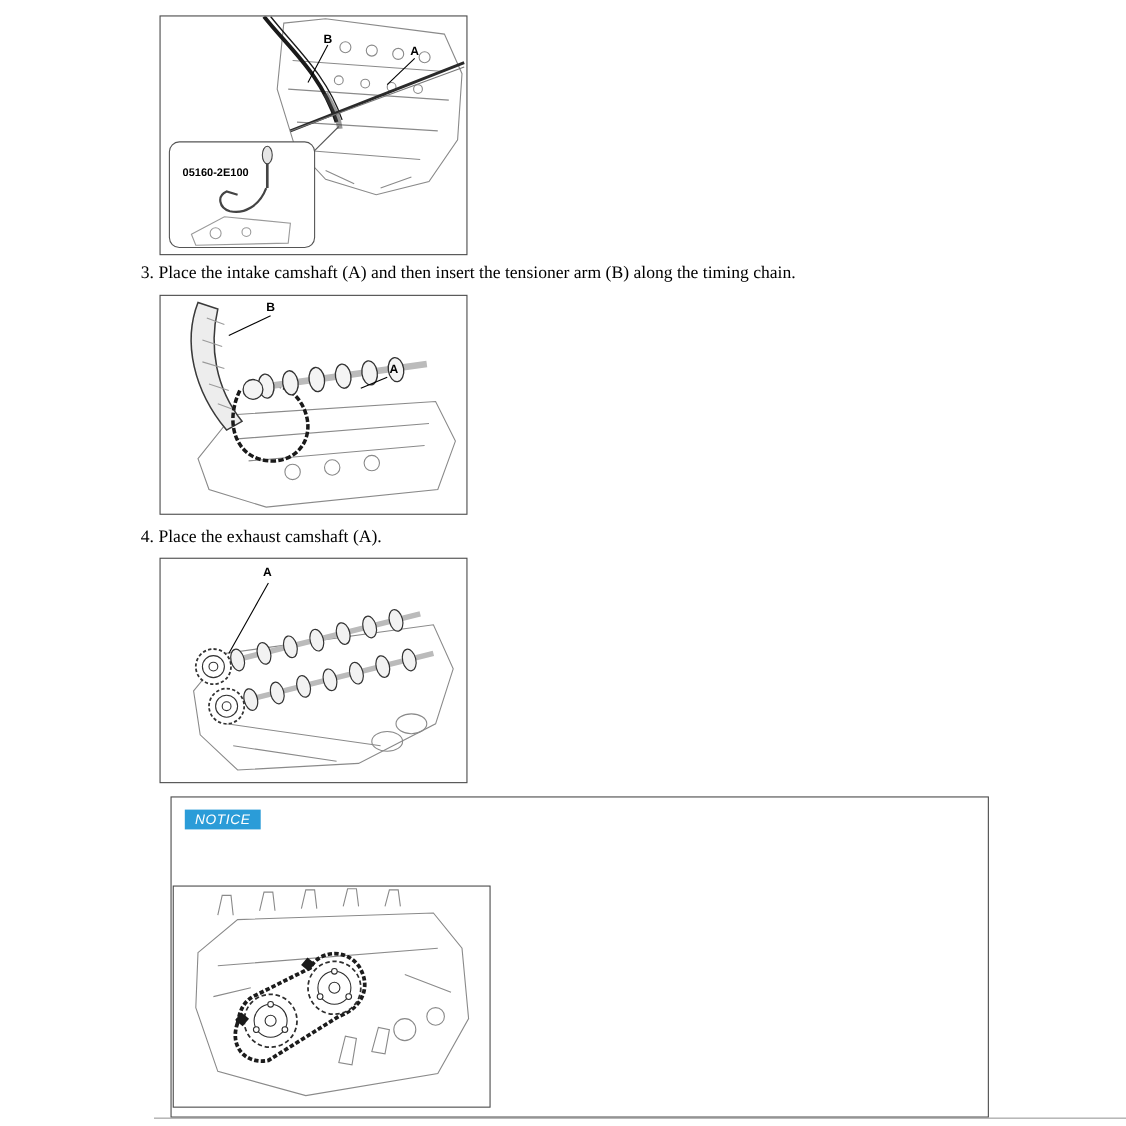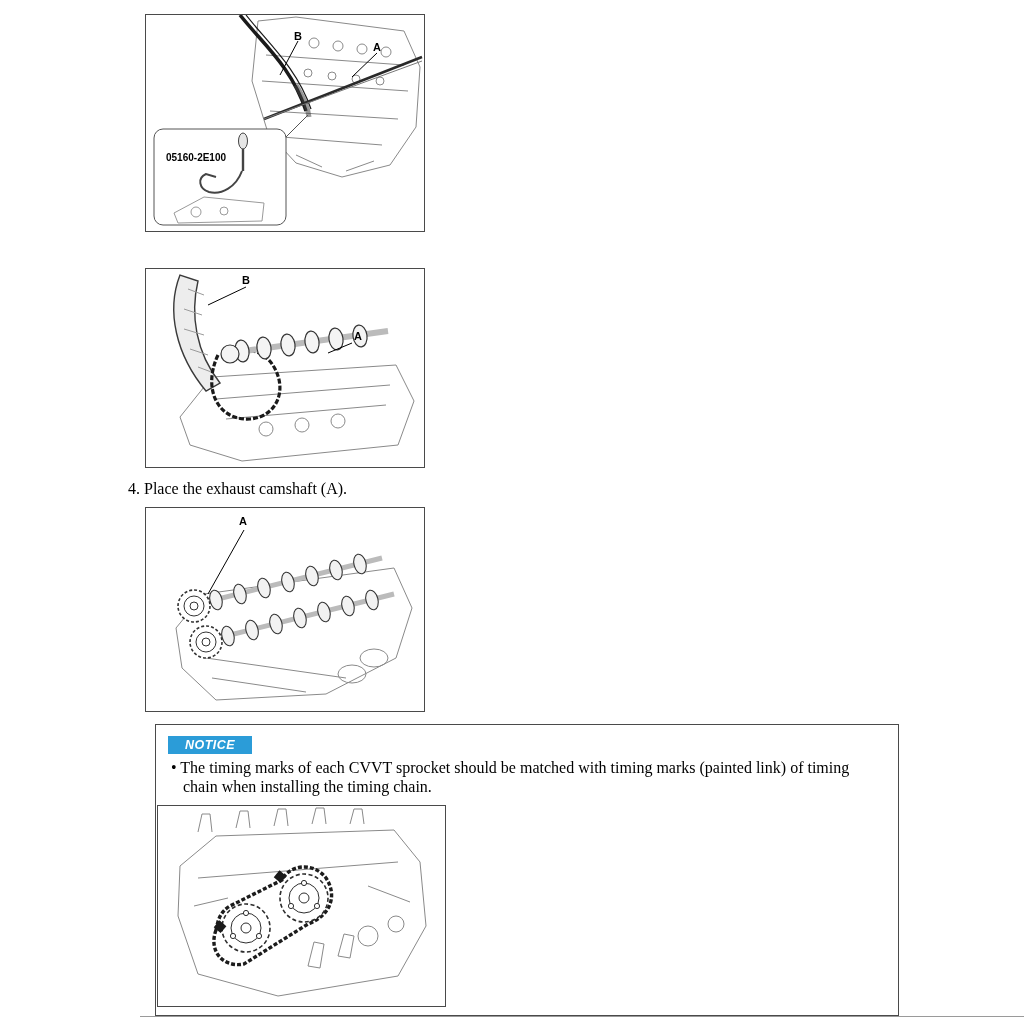--- a/index.html
+++ b/index.html
@@ -50,26 +50,26 @@
   .notice-box {
     position: absolute;
     left: 155px; top: 724px;
     width: 744px; height: 292px;
     border: 1px solid #4a4a4a;
     background: #fff;
   }
   .notice-badge {
     position: absolute;
     left: 12px; top: 11px;
-    width: 84px; height: 18px;
+    width: 69px; height: 18px;
     background: #2b9cd8;
     color: #ffffff;
     font-family: "Liberation Sans", sans-serif;
     font-style: italic;
-    font-weight: bold;
+    font-weight: normal;
     font-size: 12.5px;
     display: flex;
     align-items: center;
     justify-content: center;
     letter-spacing: 0.5px;
   }
   .notice-text {
     position: absolute;
     left: 15px; top: 33px;
     width: 716px;
@@ -129,20 +129,24 @@
         <path d="M28 198 L58 182 L118 188 L116 206 L32 208 Z"></path>
         <circle cx="50" cy="197" r="5"></circle>
         <circle cx="78" cy="196" r="4"></circle>
       </g>
     </svg>
     <span class="cl-label" style="left:148px; top:16px;">B</span>
     <span class="cl-label" style="left:227px; top:27px;">A</span>
     <span class="tool-number" style="left:20px; top:138px;">05160-2E100</span>
   </div>
 
+  <div class="step step3">
+    <span>3.</span>
+    <span>Place the intake camshaft (A) and then insert the tensioner arm (B) along the timing chain.</span>
+  </div>
 
   <div class="figbox fig2">
     <svg viewBox="0 0 280 200" width="280" height="200">
       <g stroke="#8a8a8a" fill="none">
         <path d="M34 148 L66 108 L250 96 L268 132 L252 176 L96 192 L44 176 Z"></path>
         <path d="M70 130 L244 116 M80 150 L240 136"></path>
         <circle cx="120" cy="160" r="7"></circle>
           <circle cx="156" cy="156" r="7"></circle>
           <circle cx="192" cy="152" r="7"></circle>
       </g>
@@ -209,24 +213,20 @@
         <circle cx="60" cy="134" r="10"></circle>
         <circle cx="60" cy="134" r="4"></circle>
       </g>
       <path d="M98 22 L62 86" stroke="#000" stroke-width="1" fill="none"></path>
     </svg>
     <span class="cl-label" style="left:93px; top:8px;">A</span>
   </div>
 
   <div class="notice-box">
     <div class="notice-badge">NOTICE</div>
-    <div class="notice-text">
-      <span>•</span>
-      <span>The timing marks of each CVVT sprocket should be matched with timing marks (painted link) of timing chain when installing the timing chain.</span>
-    </div>
     <div class="notice-fig">
       <svg viewBox="0 0 288 202" width="288" height="202">
         <g stroke="#8a8a8a" fill="none">
           <path d="M40 26 L44 8 L52 8 L54 26 M78 22 L82 5 L90 5 L92 22 M116 20 L120 3 L128 3 L130 20 M154 18 L158 2 L166 2 L168 18 M192 18 L196 3 L204 3 L206 18"></path>
           <path d="M22 60 L58 30 L236 24 L262 56 L268 120 L240 170 L120 190 L40 168 L20 110 Z"></path>
           <path d="M40 72 L240 56 M36 100 L70 92 M210 80 L252 96"></path>
           <circle cx="210" cy="130" r="10"></circle>
             <circle cx="238" cy="118" r="8"></circle>
           <path d="M180 150 L186 128 L196 130 L192 152 Z"></path>
           <path d="M150 160 L156 136 L166 138 L162 162 Z"></path>

